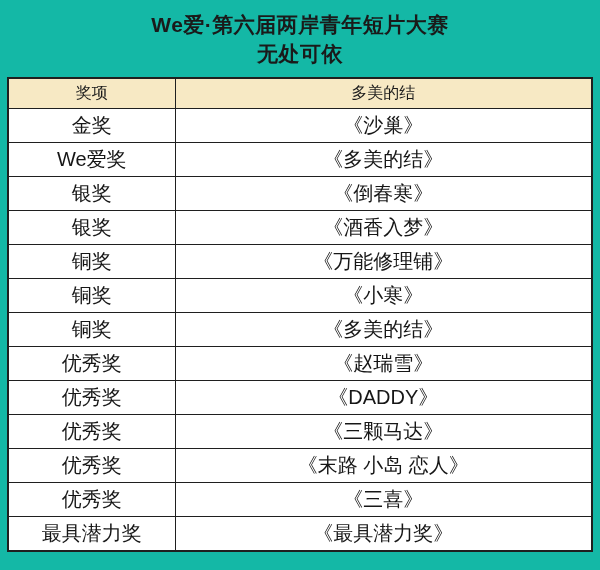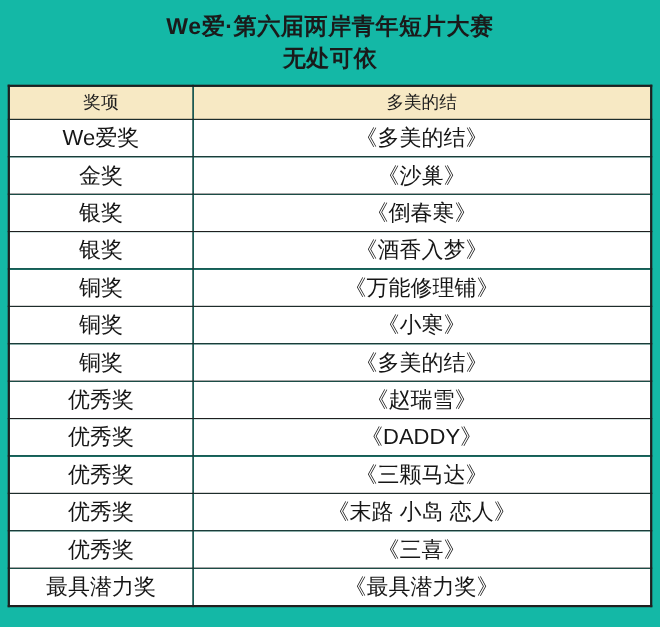--- a/index.html
+++ b/index.html
@@ -75,26 +75,26 @@
       <col class="c-work">
     </colgroup>
     <thead>
       <tr>
         <th>奖项</th>
         <th>多美的结</th>
       </tr>
     </thead>
     <tbody>
       <tr>
+        <td>金奖</td>
+        <td>《沙巢》</td>
+      </tr>
+      <tr>
         <td>We爱奖</td>
         <td>《多美的结》</td>
-      </tr>
-      <tr>
-        <td>金奖</td>
-        <td>《沙巢》</td>
       </tr>
       <tr>
         <td>银奖</td>
         <td>《倒春寒》</td>
       </tr>
       <tr>
         <td>银奖</td>
         <td>《酒香入梦》</td>
       </tr>
       <tr>

